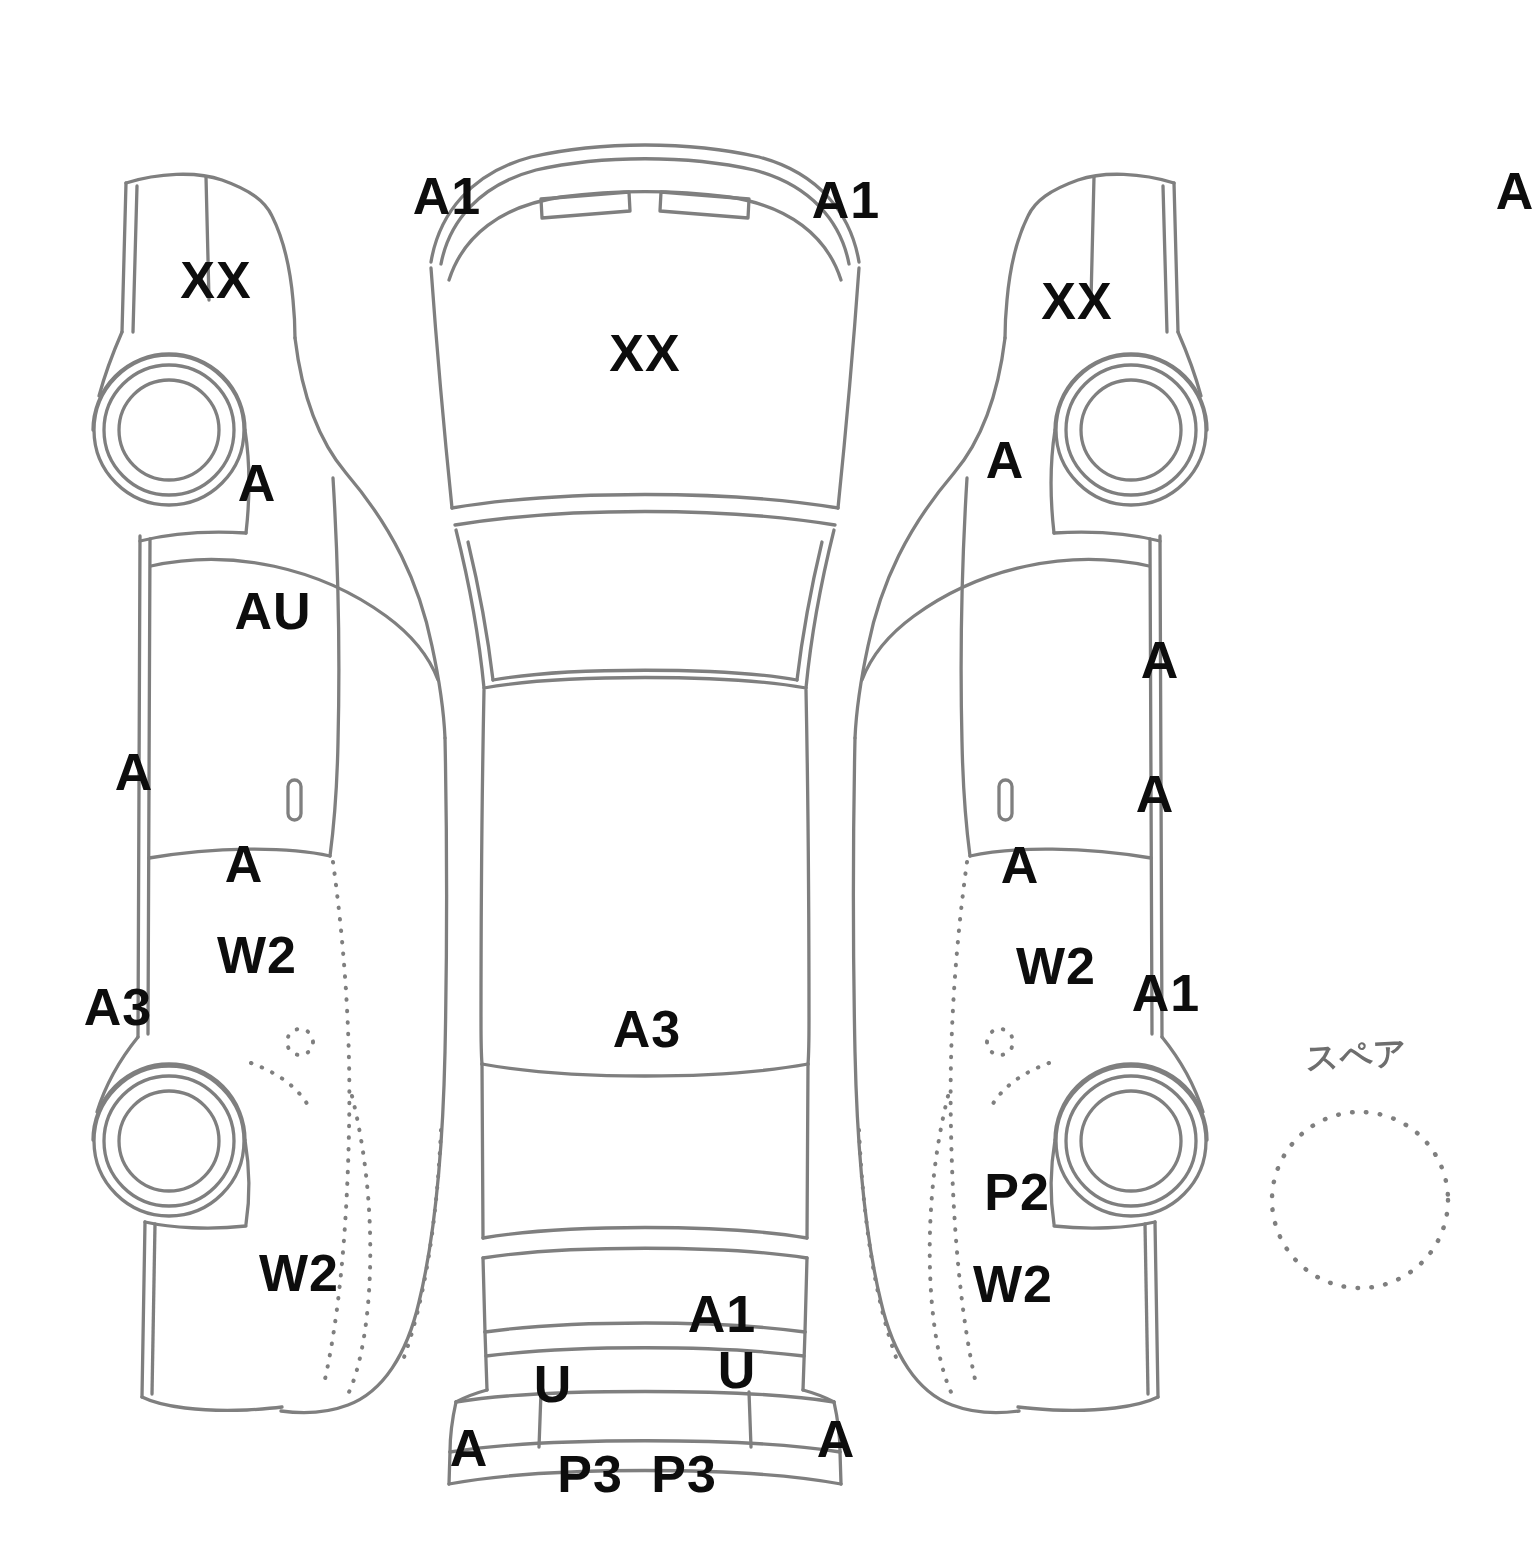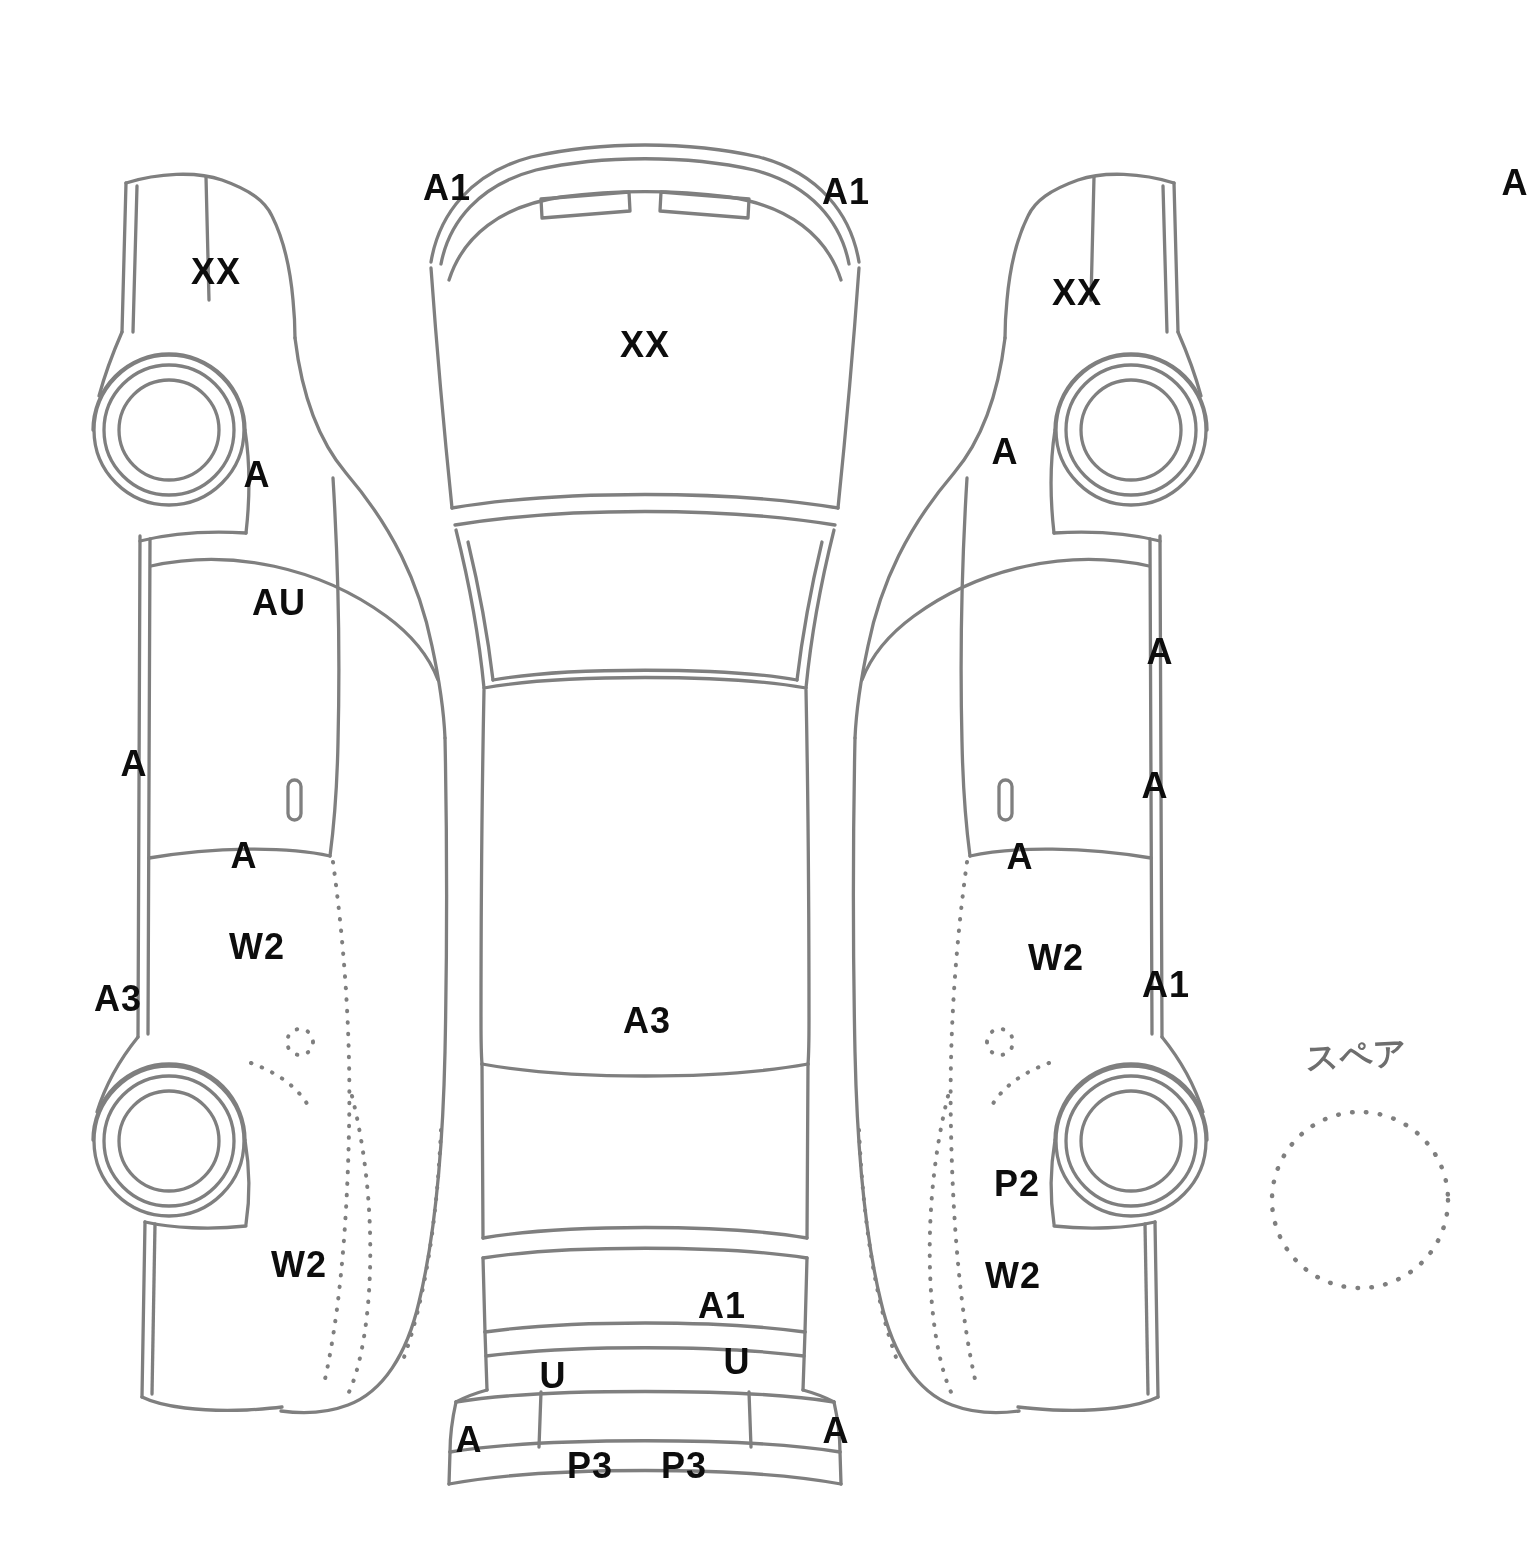--- a/index.html
+++ b/index.html
@@ -27,25 +27,26 @@
     stroke-dasharray:0.5 11;
   }
   .spare-ring {
     stroke:var(--line-color,#8a8a8a);
     stroke-width:4.5;
     stroke-dasharray:0.5 13.5;
   }
   .marker {
     position:absolute;
     transform:translate(-50%,-50%);
-    font-size:36px;
+    font-size:52px;
     font-weight:600;
     letter-spacing:1px;
     color:var(--label-color,#0d0d0d);
     white-space:nowrap;
+    margin-top:8px;
   }
   .spare-label {
     position:absolute;
     left:1356px; top:1056px;
     transform:translate(-50%,-50%) rotate(-3deg);
     font-size:33px;
     font-weight:600;
     color:var(--spare-color,#6e6e6e);
     white-space:nowrap;
   }
@@ -170,21 +171,21 @@
 
   <div id="markers">
       <div class="marker" style="left: 447px; top: 188px;">A1</div>
       <div class="marker" style="left: 846px; top: 192px;">A1</div>
       <div class="marker" style="left: 1515px; top: 183px;">A</div>
       <div class="marker" style="left: 216px; top: 272px;">XX</div>
       <div class="marker" style="left: 1077px; top: 293px;">XX</div>
       <div class="marker" style="left: 645px; top: 345px;">XX</div>
       <div class="marker" style="left: 1005px; top: 452px;">A</div>
       <div class="marker" style="left: 257px; top: 475px;">A</div>
-      <div class="marker" style="left: 279px; top: 603px;">AU</div>
+      <div class="marker" style="left: 273px; top: 603px;">AU</div>
       <div class="marker" style="left: 1160px; top: 652px;">A</div>
       <div class="marker" style="left: 134px; top: 764px;">A</div>
       <div class="marker" style="left: 1155px; top: 786px;">A</div>
       <div class="marker" style="left: 244px; top: 856px;">A</div>
       <div class="marker" style="left: 1020px; top: 857px;">A</div>
       <div class="marker" style="left: 257px; top: 947px;">W2</div>
       <div class="marker" style="left: 1056px; top: 958px;">W2</div>
       <div class="marker" style="left: 118px; top: 999px;">A3</div>
       <div class="marker" style="left: 1166px; top: 985px;">A1</div>
       <div class="marker" style="left: 647px; top: 1021px;">A3</div>

